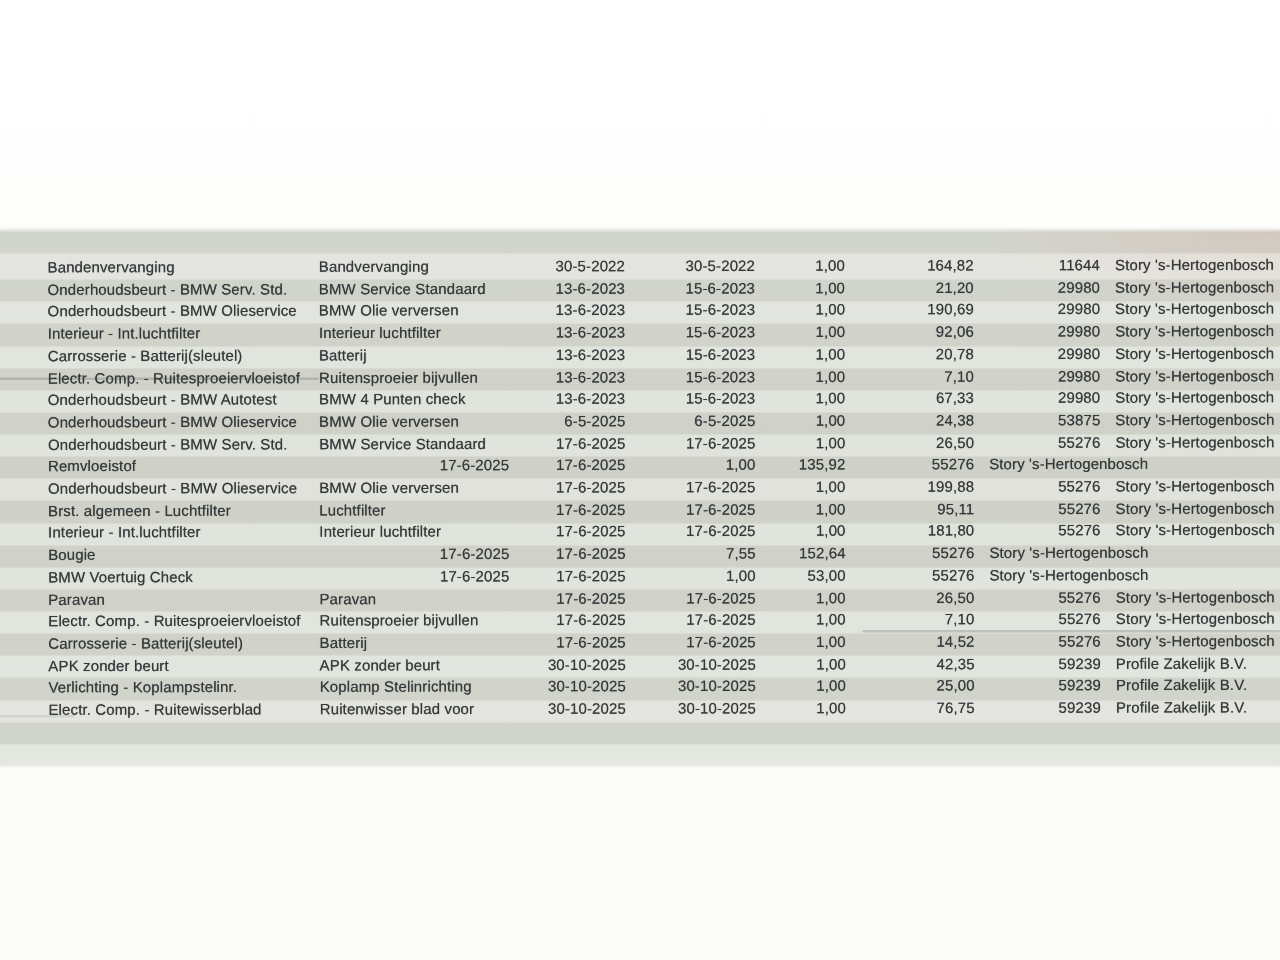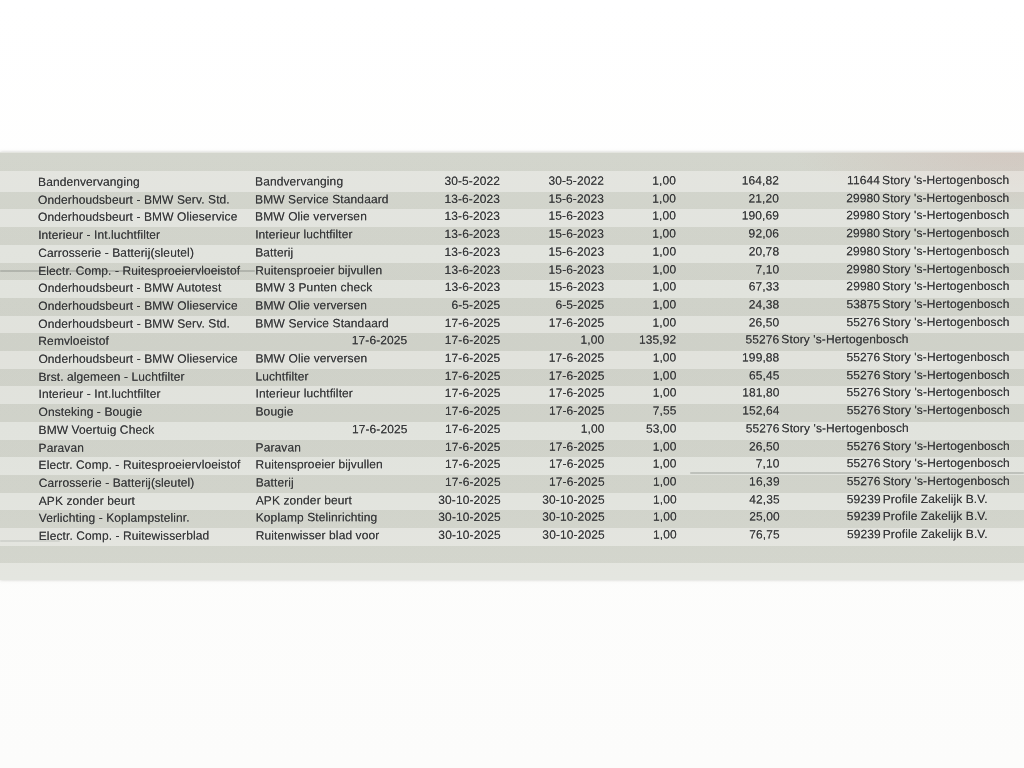--- a/index.html
+++ b/index.html
@@ -14,21 +14,21 @@
   .page {
     position: relative;
     width: 1024px;
     height: 768px;
     background: linear-gradient(180deg, #ffffff 0%, #fdfdfc 60%, #fcfcfb 100%);
   }
   
   .paper {
     position: absolute;
     left: 0;
-    top: 152px;
+    top: 184px;
     width: 1024px;
     height: 428px;
     background-image:
       
       repeating-linear-gradient(180deg,
         rgba(255,255,255,0.28) 0px, rgba(255,255,255,0.28) 17.7px,
         rgba(95,100,88,0.05) 17.7px, rgba(95,100,88,0.05) 35.4px),
       
       radial-gradient(ellipse 220px 60px at 99% 0%, rgba(216,178,170,0.30), rgba(216,178,170,0) 100%),
       
@@ -65,21 +65,21 @@
     padding-left: 38px;
     line-height: 17.7px;
     font-size: 12px;
     letter-spacing: 0.1px;
     color: #37383a;
     text-shadow: 0 0 0.6px rgba(55,56,58,0.75);
   }
   .cell { white-space: nowrap; overflow: visible; }
   .cell.c-desc { white-space: pre-line; }
   .cell.num { text-align: right; }
-  .cell.c-branch { padding-left: 2px; text-align: left; }
+  .cell.c-branch { padding-left: 12px; text-align: left; }
 </style>
 </head>
 <body>
 
 <div class="page">
   <div class="paper">
     <div class="artifact a1"></div>
     <div class="artifact a2"></div>
     <div class="artifact a3"></div>
     <div class="table-wrap">
@@ -144,21 +144,21 @@
     <div class="cell num c-d1">13-6-2023</div>
     <div class="cell num c-d2">15-6-2023</div>
     <div class="cell num c-q">1,00</div>
     <div class="cell num c-a">7,10</div>
     <div class="cell num c-o">29980</div>
     <div class="cell c-branch">Story 's-Hertogenbosch</div>
   </div>
 
   <div class="trow">
     <div class="cell c-desc">Onderhoudsbeurt - BMW Autotest</div>
-    <div class="cell c-work">BMW 3 Punten check</div>
+    <div class="cell c-work">BMW 4 Punten check</div>
     <div class="cell num c-d1">13-6-2023</div>
     <div class="cell num c-d2">15-6-2023</div>
     <div class="cell num c-q">1,00</div>
     <div class="cell num c-a">67,33</div>
     <div class="cell num c-o">29980</div>
     <div class="cell c-branch">Story 's-Hertogenbosch</div>
   </div>
 
   <div class="trow">
     <div class="cell c-desc">Onderhoudsbeurt - BMW Olieservice</div>
@@ -202,38 +202,37 @@
     <div class="cell num c-o">55276</div>
     <div class="cell c-branch">Story 's-Hertogenbosch</div>
   </div>
 
   <div class="trow">
     <div class="cell c-desc">Brst. algemeen - Luchtfilter</div>
     <div class="cell c-work">Luchtfilter</div>
     <div class="cell num c-d1">17-6-2025</div>
     <div class="cell num c-d2">17-6-2025</div>
     <div class="cell num c-q">1,00</div>
-    <div class="cell num c-a">65,45</div>
+    <div class="cell num c-a">95,11</div>
     <div class="cell num c-o">55276</div>
     <div class="cell c-branch">Story 's-Hertogenbosch</div>
   </div>
 
   <div class="trow">
     <div class="cell c-desc">Interieur - Int.luchtfilter</div>
     <div class="cell c-work">Interieur luchtfilter</div>
     <div class="cell num c-d1">17-6-2025</div>
     <div class="cell num c-d2">17-6-2025</div>
     <div class="cell num c-q">1,00</div>
     <div class="cell num c-a">181,80</div>
     <div class="cell num c-o">55276</div>
     <div class="cell c-branch">Story 's-Hertogenbosch</div>
   </div>
 
   <div class="trow">
-    <div class="cell c-desc">Onsteking - Bougie</div>
     <div class="cell c-work">Bougie</div>
     <div class="cell num c-d1">17-6-2025</div>
     <div class="cell num c-d2">17-6-2025</div>
     <div class="cell num c-q">7,55</div>
     <div class="cell num c-a">152,64</div>
     <div class="cell num c-o">55276</div>
     <div class="cell c-branch">Story 's-Hertogenbosch</div>
   </div>
 
   <div class="trow">
@@ -267,21 +266,21 @@
     <div class="cell num c-o">55276</div>
     <div class="cell c-branch">Story 's-Hertogenbosch</div>
   </div>
 
   <div class="trow">
     <div class="cell c-desc">Carrosserie - Batterij(sleutel)</div>
     <div class="cell c-work">Batterij</div>
     <div class="cell num c-d1">17-6-2025</div>
     <div class="cell num c-d2">17-6-2025</div>
     <div class="cell num c-q">1,00</div>
-    <div class="cell num c-a">16,39</div>
+    <div class="cell num c-a">14,52</div>
     <div class="cell num c-o">55276</div>
     <div class="cell c-branch">Story 's-Hertogenbosch</div>
   </div>
 
   <div class="trow">
     <div class="cell c-desc">APK zonder beurt</div>
     <div class="cell c-work">APK zonder beurt</div>
     <div class="cell num c-d1">30-10-2025</div>
     <div class="cell num c-d2">30-10-2025</div>
     <div class="cell num c-q">1,00</div>

